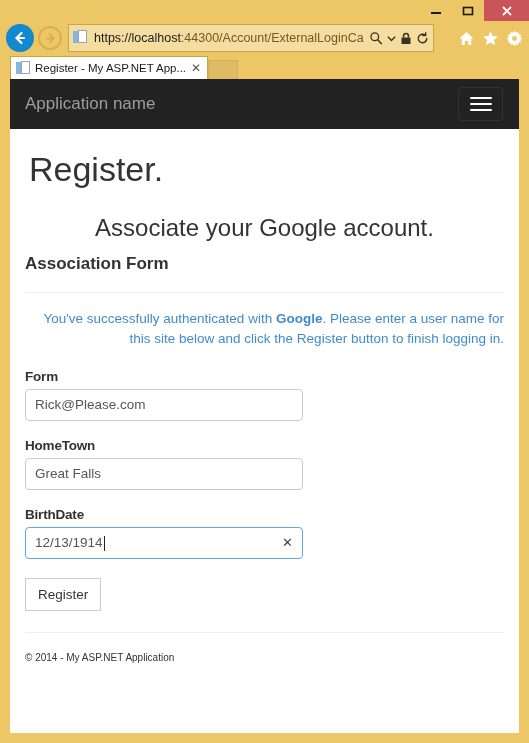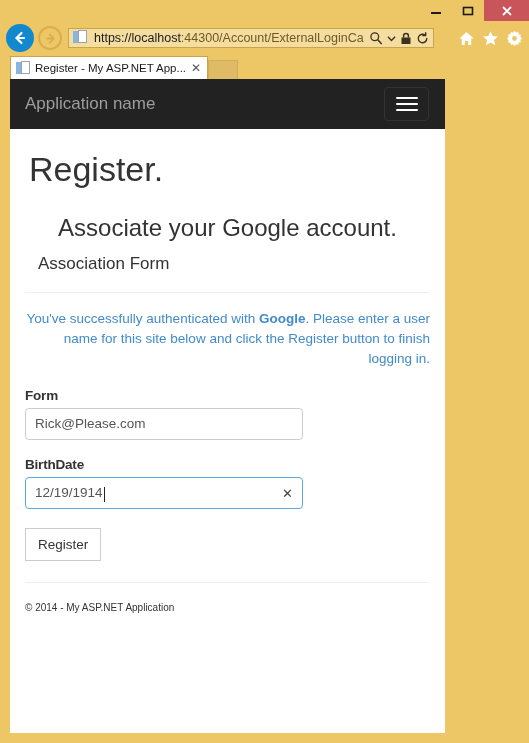--- a/index.html
+++ b/index.html
@@ -82,21 +82,21 @@
     border: 2px solid #d8ae4f;
     display: flex;
     align-items: center;
     justify-content: center;
     flex: none;
     box-sizing: border-box;
   }
   .addressbar {
     flex: 1;
     margin: 0 17px 0 6px;
-    height: 20px;
+    height: 28px;
     background: #f5dda0;
     border: 1px solid #c8a54a;
     display: flex;
     align-items: center;
     box-sizing: border-box;
     overflow: hidden;
   }
   .addr-favicon {
     width: 16px; height: 16px;
     margin: 0 5px 0 4px;
@@ -201,21 +201,21 @@
     background: #ffffff;
     border: 1px solid #9aa4ad;
     box-sizing: border-box;
   }
 
   
   .viewport {
     position: absolute;
     top: 79px;
     left: 10px;
-    width: 435px;
+    width: 509px;
     height: 654px;
     background: #ffffff;
     overflow: hidden;
     box-sizing: border-box;
   }
 
   
   .navbar {
     height: 50px;
     background: #222222;
@@ -265,23 +265,23 @@
   h2.sub-title {
     font-size: 24px;
     font-weight: normal;
     color: #333333;
     margin: 27px 0 0 0;
     line-height: 1.1;
     text-align: center;
   }
   h4.form-title {
     font-size: 17px;
-    font-weight: normal;
+    font-weight: bold;
     color: #333333;
-    margin: 13px 0 0 13px;
+    margin: 13px 0 0 0;
     line-height: 1.1;
   }
   hr.rule {
     border: none;
     border-top: 1px solid #eeeeee;
     margin: 19px 0 0 0;
   }
   p.info-text {
     font-size: 13.5px;
     color: #428bca;
@@ -490,25 +490,31 @@
 
       <p class="info-text"><span>You've successfully authenticated with </span><strong>Google</strong><span>. Please enter a user name for this site below and click the Register button to finish logging in.</span></p>
 
       <div class="form-group first">
         <label class="control-label">Form</label>
         <div class="form-control">
           <span class="value">Rick@Please.com</span>
         </div>
       </div>
 
+      <div class="form-group">
+        <label class="control-label">HomeTown</label>
+        <div class="form-control">
+          <span class="value">Great Falls</span>
+        </div>
+      </div>
 
       <div class="form-group">
         <label class="control-label">BirthDate</label>
         <div class="form-control focused">
-          <span class="value">12/19/1914</span>
+          <span class="value">12/13/1914</span>
             <span class="caret"></span>
           <span class="input-clear">✕</span>
         </div>
       </div>
 
       <button class="btn-default">Register</button>
 
       <hr class="footer-rule">
       <p class="footer-text">© 2014 - My ASP.NET Application</p>
     </div>

